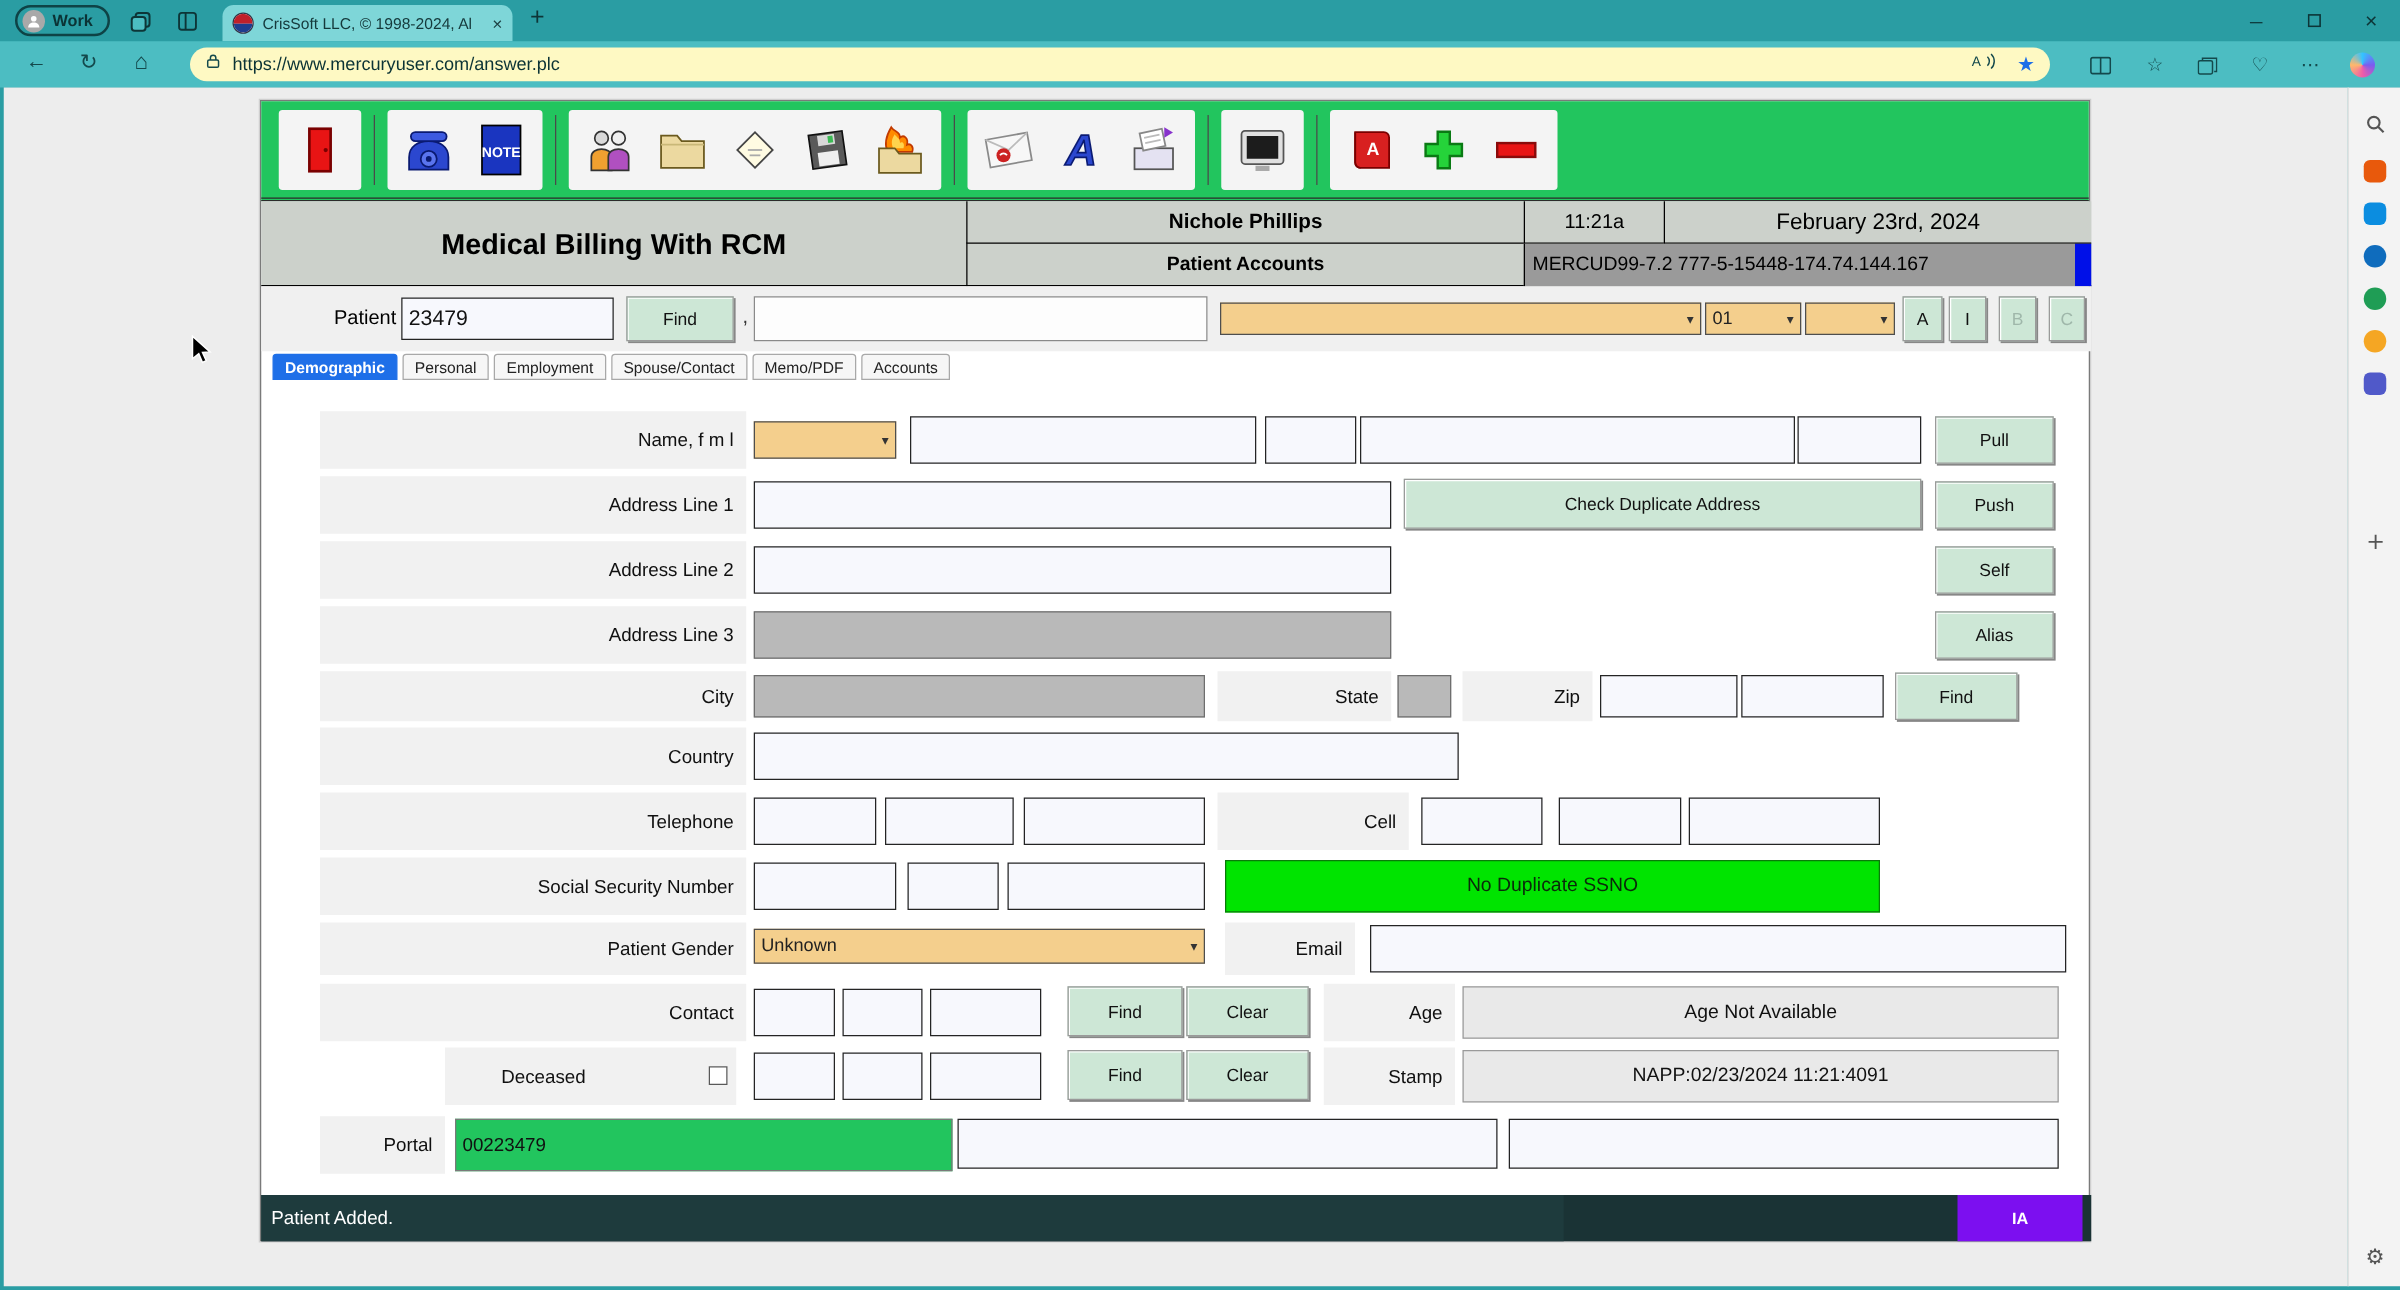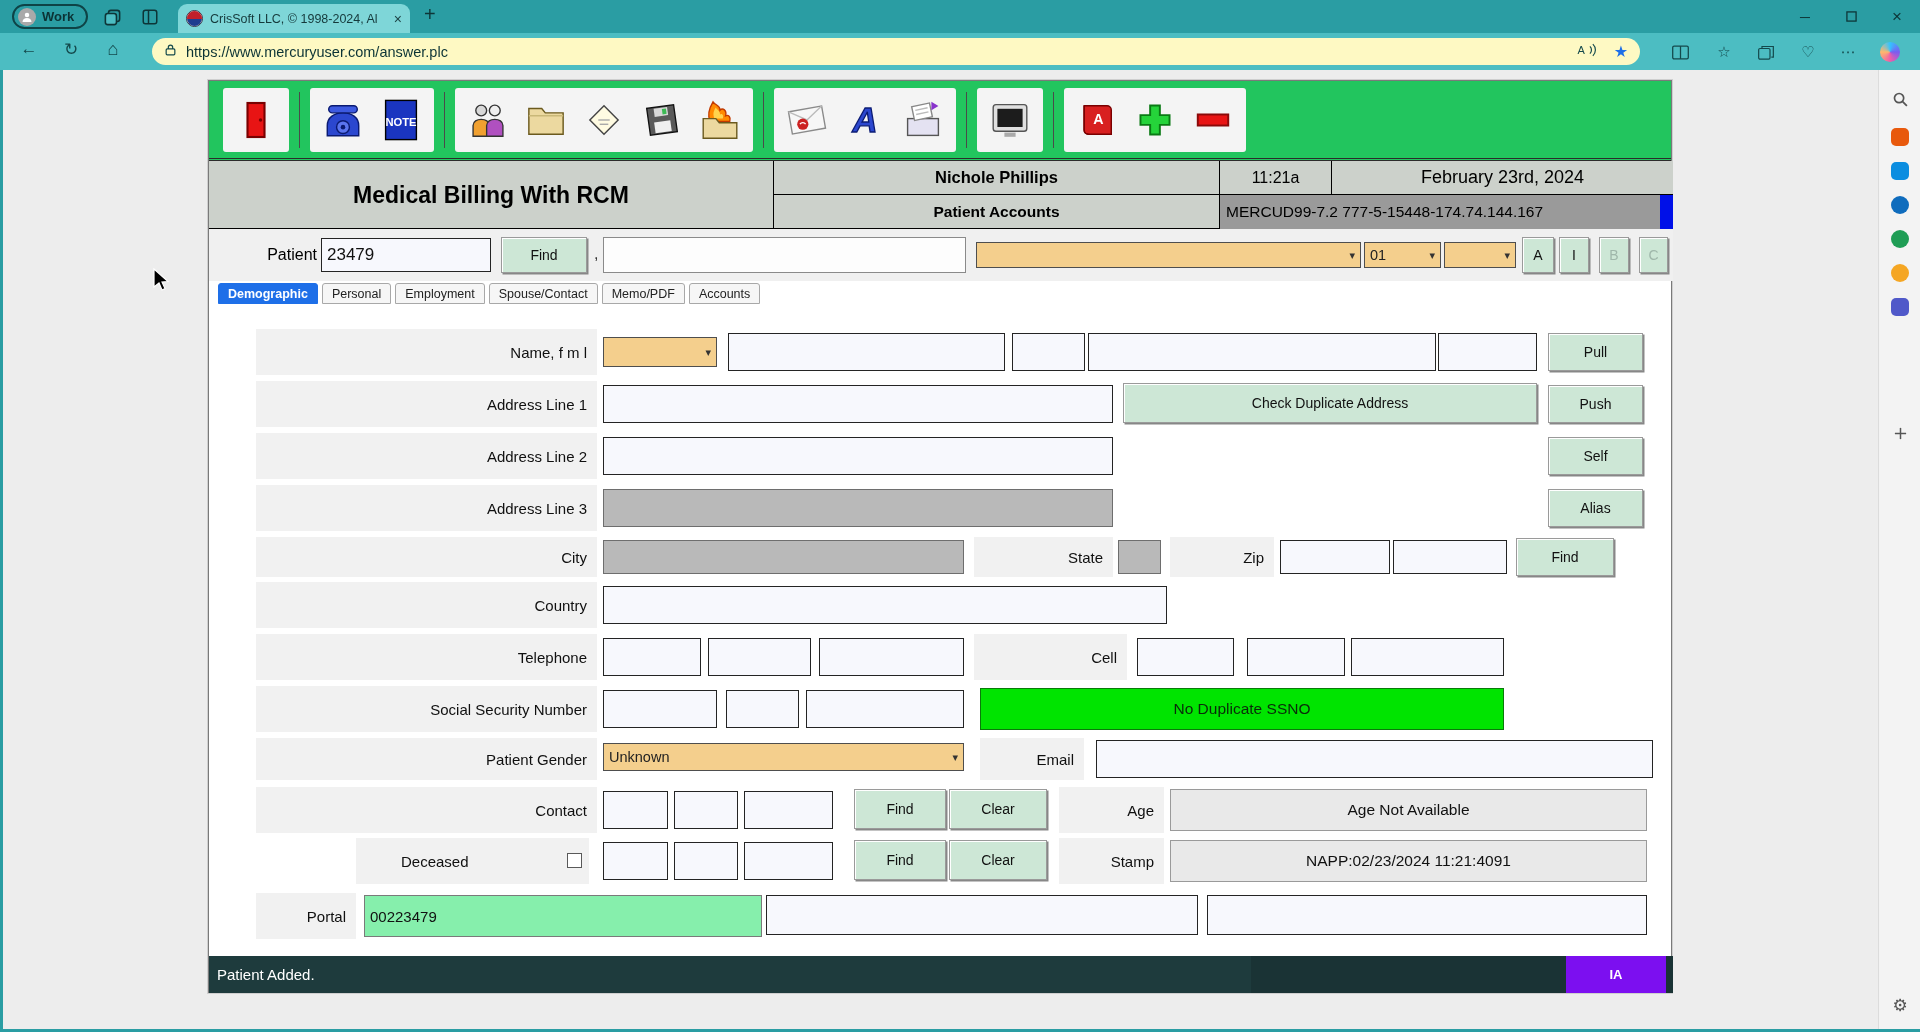--- a/index.html
+++ b/index.html
@@ -62,21 +62,21 @@
   .hc-srv   { left:1010px; top:34px; width:441px; height:34px; border-left:1px solid #000; background:#9a9a9a; font-size:15.5px; justify-content:flex-start; padding-left:6px; }
   .hc-blue  { left:1451px; top:34px; width:13px; height:34px; background:#0010e8; }
 
   
   .pbar { position:absolute; top:148px; left:0; width:1464px; height:52px; background:#f0f0f0; }
   .pbar .plabel { position:absolute; left:40px; top:0; height:52px; width:68px; display:flex; align-items:center; justify-content:flex-end; font-size:16px; }
 
   
   .inp { position:absolute; background:#f7f8fd; border:1px solid #242424; font:16px "Liberation Sans",sans-serif; padding:0 5px; color:#111; }
   .inp.gray { background:#b9b9b9; border-color:#6e6e6e; }
-  .inp.lgray { background:#86efac; border-color:#7a7a7a; }
+  .inp.lgray { background:#22c55e; border-color:#7a7a7a; }
   .btn { position:absolute; background:#cde7d6; border:1px solid #9a9a9a; box-shadow:inset 1px 1px 0 #ffffff, 1.5px 1.5px 0 #878787;
     display:flex; align-items:center; justify-content:center; font-size:14px; color:#111; }
   .btn.dis { color:#9fb7aa; }
   .sel { position:absolute; background:#f4cf8d; border:1px solid #4e4e4e; display:flex; align-items:center; padding:0 5px; font-size:14.5px; color:#222; }
   .sel .arrow { margin-left:auto; font-size:11px; color:#333; }
   .infobox { position:absolute; background:#e9e9e9; border:1px solid #9a9a9a; display:flex; align-items:center; justify-content:center; font-size:15.5px; color:#111; }
 
   
   .tabs { position:absolute; top:202px; left:9px; height:23px; display:flex; gap:4px; }
   .tab2 { background:#f6f6f6; border:1px solid #a8a8a8; border-radius:3px 3px 0 0; padding:3px 9px 0; font-size:12.5px; color:#222; height:21px; }

